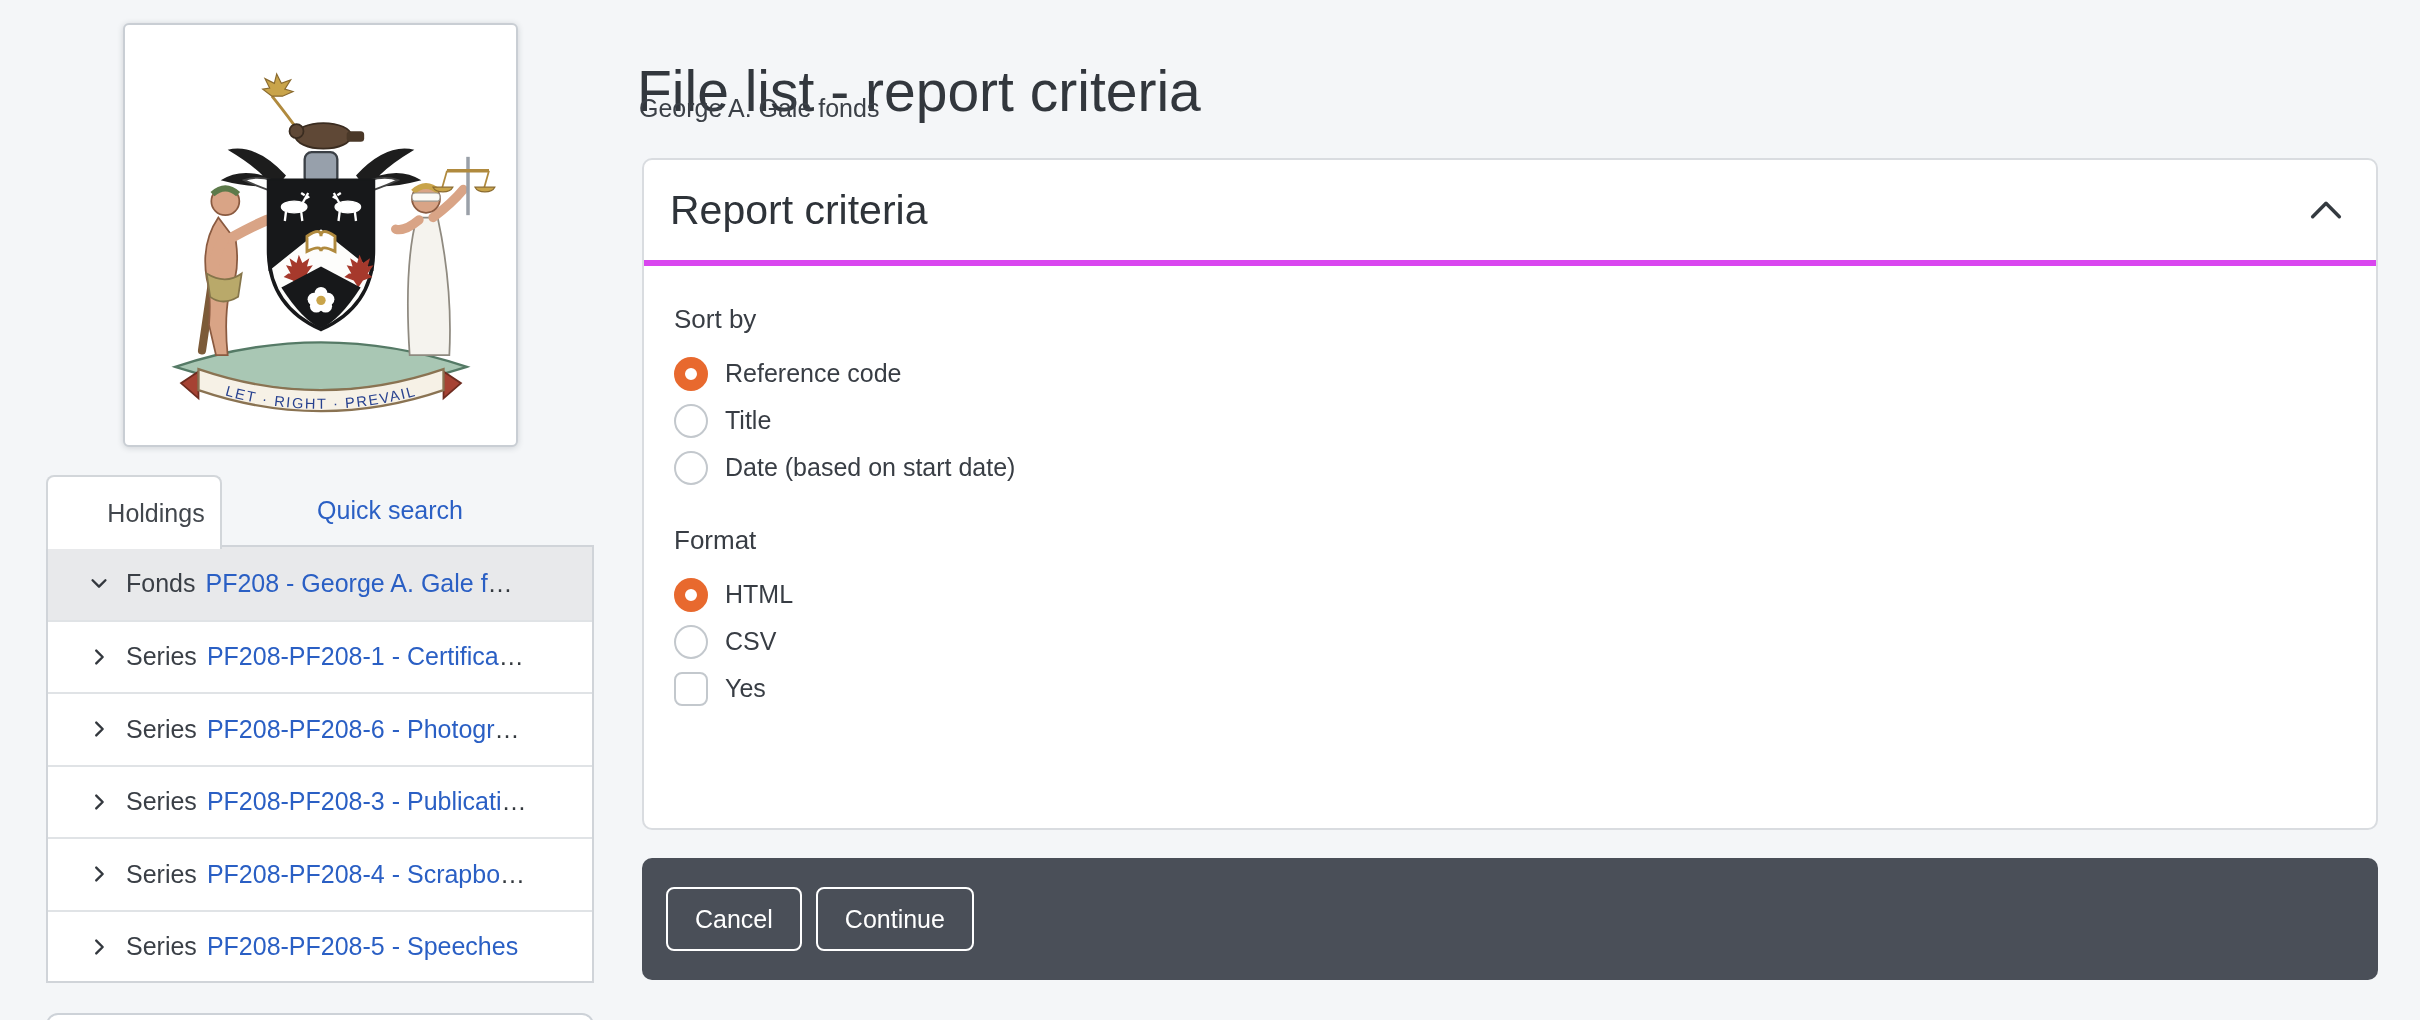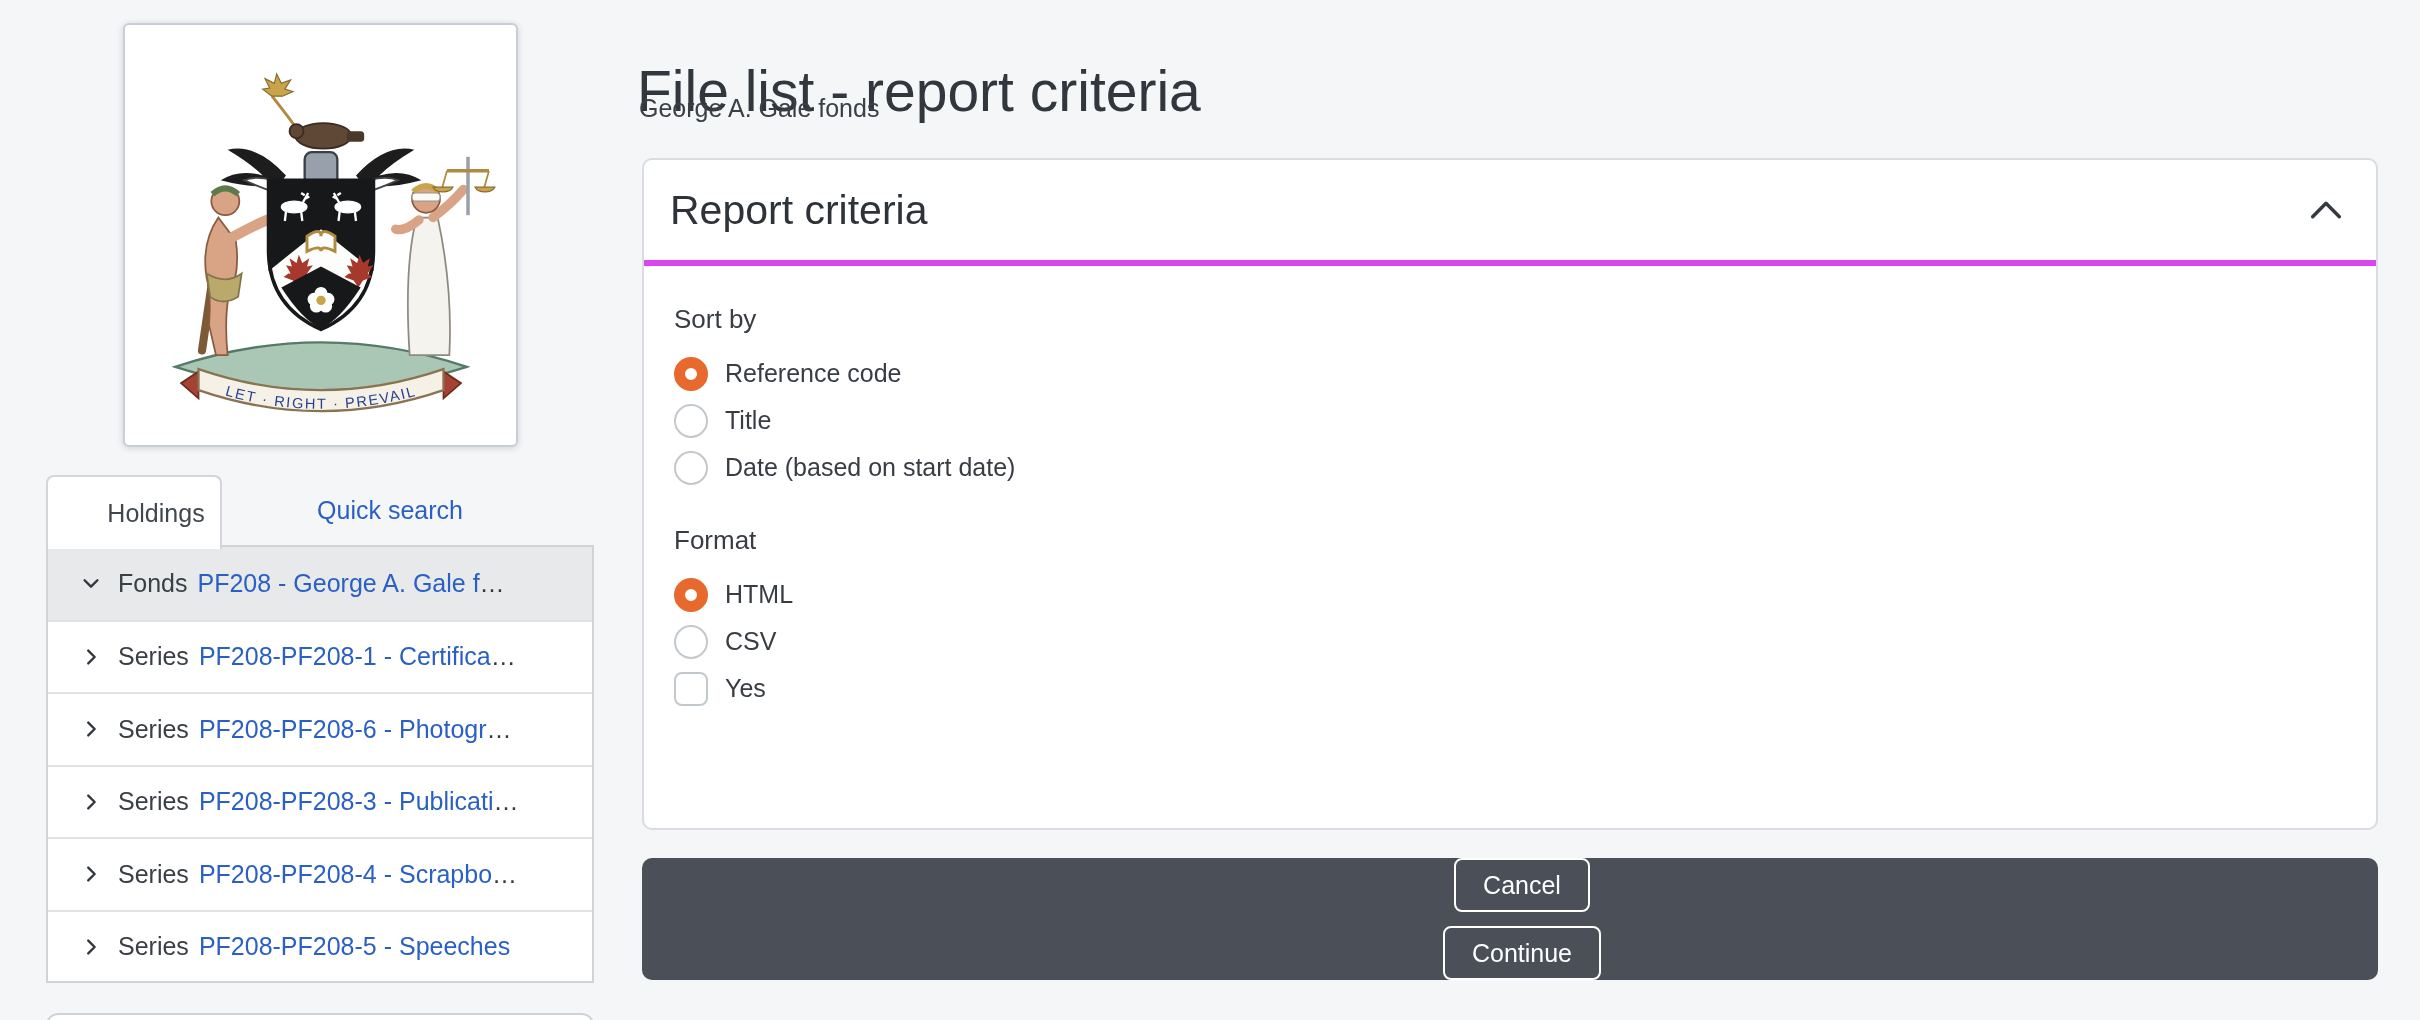--- a/index.html
+++ b/index.html
@@ -15,21 +15,21 @@
   .tabs{position:absolute;left:0;top:475px;width:548px;height:72px;}
   .tab{position:absolute;top:0;height:70px;display:flex;align-items:center;justify-content:center;
        font-size:25px;cursor:pointer;padding-left:44px;}
   .tab.active{left:0;width:176px;height:74px;background:#fff;border:2px solid #d2d6da;border-bottom:none;
        border-radius:8px 8px 0 0;color:#42474d;z-index:3;box-sizing:border-box;}
   .tab.link{left:190px;width:220px;color:var(--link,#2a5fc4);}
   .treeview{position:absolute;left:0;top:545px;width:548px;height:438px;background:#fff;
        border:2px solid #d0d4d9;box-sizing:border-box;z-index:1;}
   .treeview ul{list-style:none;margin:0;padding:0;}
   .treeview li{height:72.5px;display:flex;align-items:center;box-sizing:border-box;
-       padding:0 16px 0 32px;white-space:nowrap;overflow:hidden;border-top:2px solid #e0e3e6;font-size:25px;}
+       padding:0 16px 0 40px;white-space:nowrap;overflow:hidden;border-top:2px solid #e0e3e6;font-size:25px;}
   .treeview li:first-child{border-top:none;}
   .treeview li.highlight{background:var(--row-highlight,#e8e9eb);}
   .tree-toggle{width:34px;min-width:34px;display:flex;align-items:center;color:#33383e;cursor:pointer;}
   .tree-toggle svg{width:22px;height:22px;}
   .tree-level{color:#3a3f46;margin:0 10px 0 4px;}
   .tree-link{color:var(--link,#2a5fc4);text-decoration:none;cursor:pointer;}
   .tree-ellipsis{color:#33383e;}
   .peek-box{position:absolute;left:0;top:1013px;width:548px;height:30px;background:#fff;
        border:2px solid #cdd2d8;border-radius:12px 12px 0 0;box-sizing:border-box;}
 
@@ -51,21 +51,21 @@
   .opt-row{height:47px;display:flex;align-items:center;gap:17px;}
   .radio{width:34px;height:34px;min-width:34px;border-radius:50%;box-sizing:border-box;
        background:#fff;border:2px solid var(--control-border,#c3c8cd);cursor:pointer;}
   .radio.sel{border:11px solid var(--accent,#e8692e);}
   .checkbox{width:34px;height:34px;min-width:34px;border-radius:8px;box-sizing:border-box;
        background:#fff;border:2px solid var(--control-border,#c3c8cd);cursor:pointer;}
   .opt-label{font-size:25px;color:#383d44;cursor:pointer;}
 
   .footer-bar{position:absolute;left:642px;top:858px;width:1736px;height:122px;
        background:var(--footer,#4a4f58);border-radius:10px;display:flex;align-items:center;
-       padding-left:24px;gap:14px;box-sizing:border-box;flex-direction:column;}
+       padding-left:24px;gap:14px;box-sizing:border-box;}
   .footer-bar button{height:64px;padding:0 27px;background:transparent;border:2px solid #ffffff;
        border-radius:8px;color:#fff;font-size:25px;font-family:inherit;cursor:pointer;}
 </style>
 </head>
 <body>
 
 <div id="canvas" style="--bg: #f4f6f8; --accent: #e8692e; --link: #2a5fc4; --footer: #4a4f58; --row-highlight: #e8e9eb;">
 
   <div class="sidebar">
 

